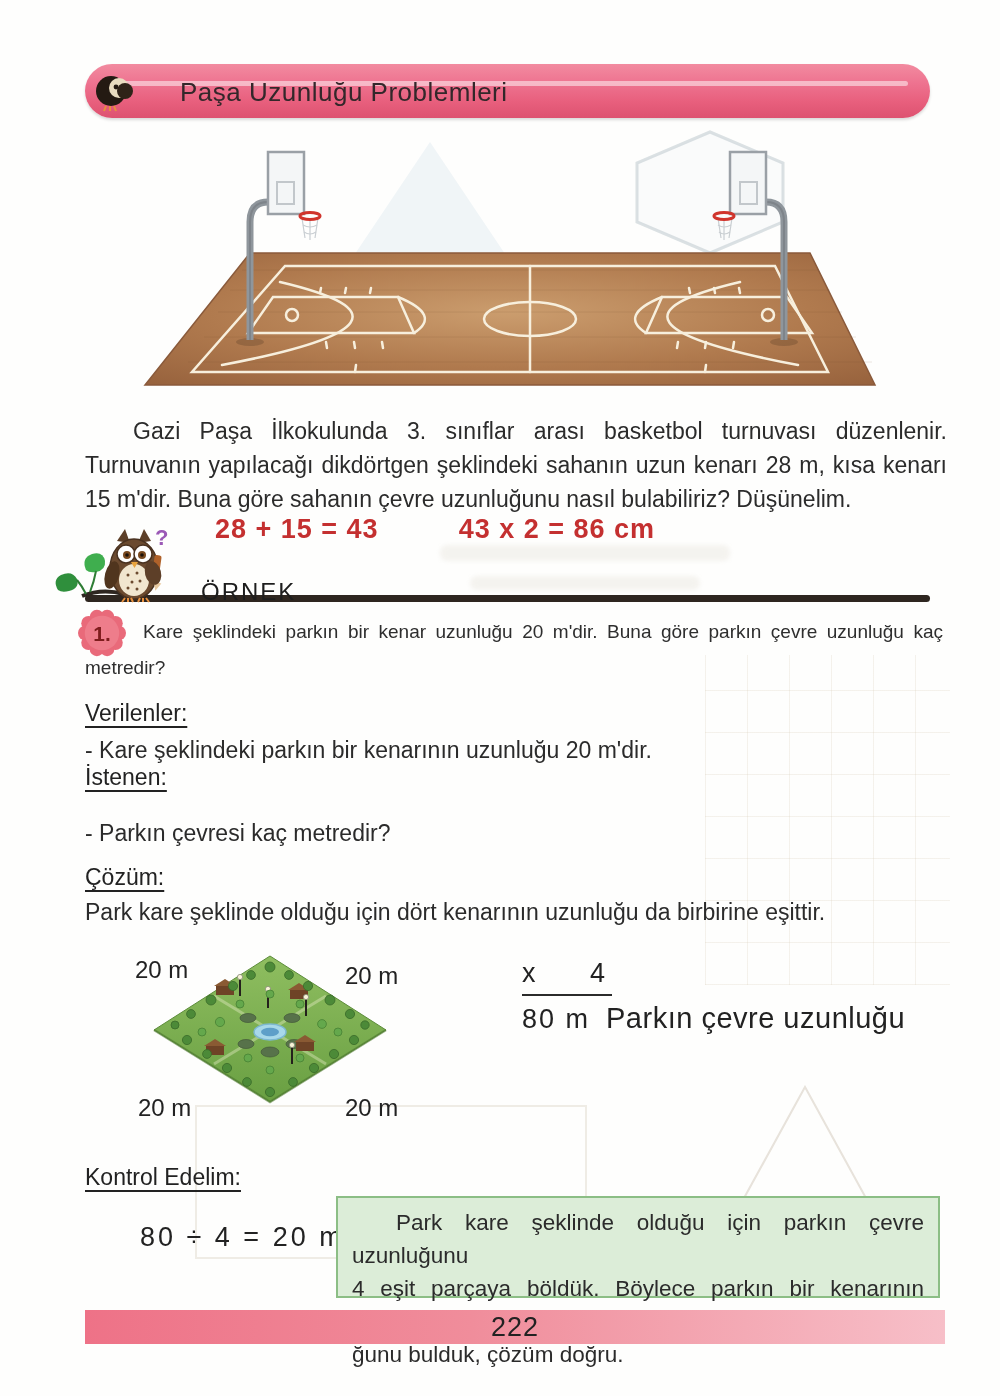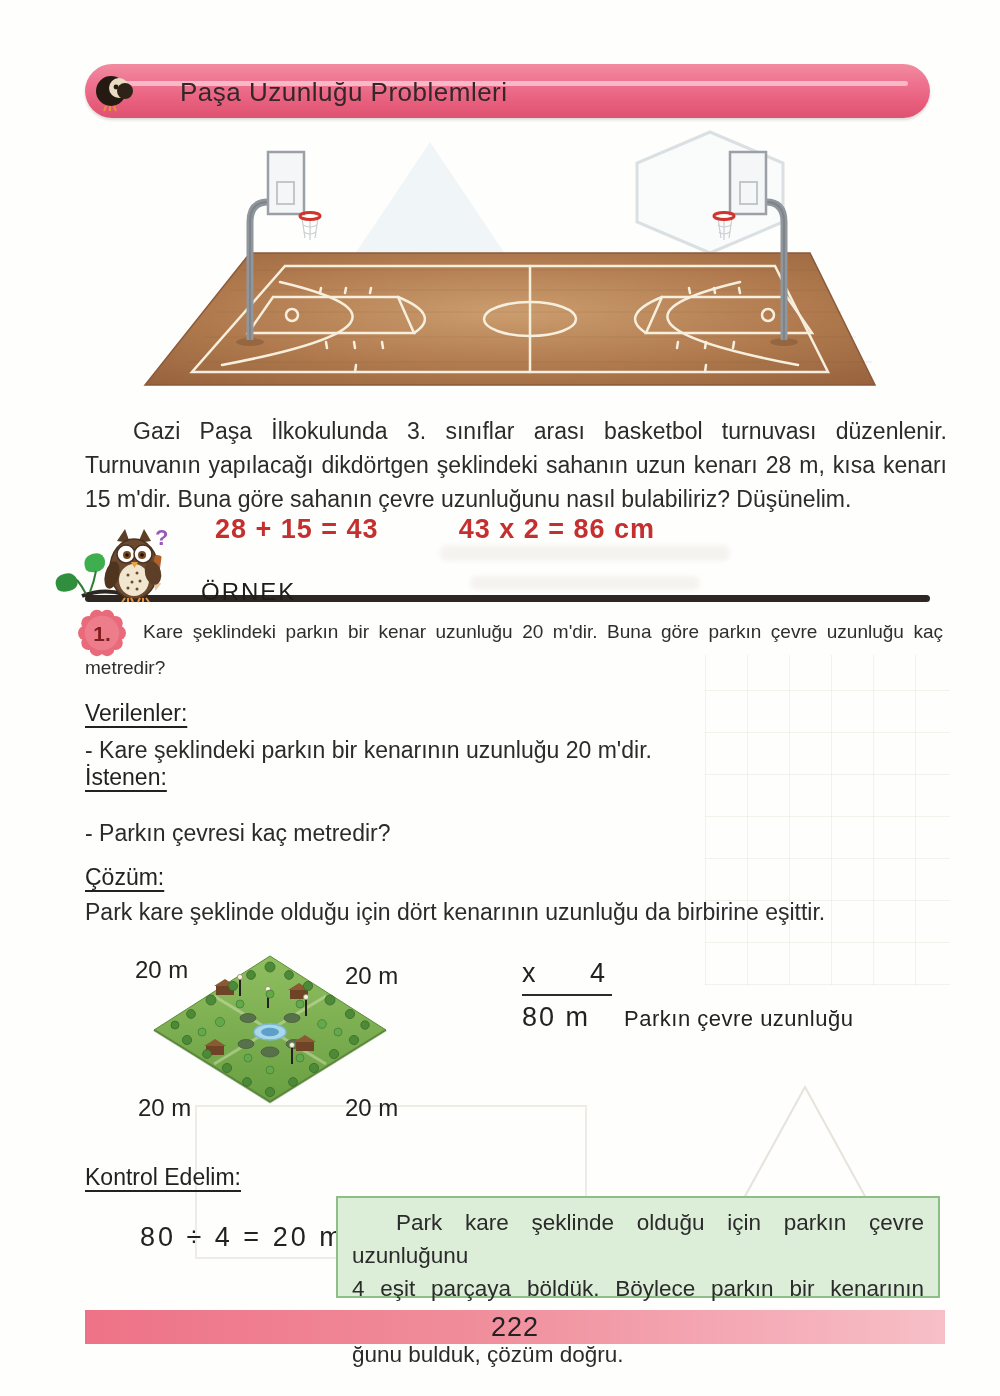--- a/index.html
+++ b/index.html
@@ -62,21 +62,21 @@
   
   .park-svg{position:absolute;left:150px;top:952px;}
   .side-label{position:absolute;font-size:24px;color:#222;}
   
   .mult{position:absolute;left:522px;top:956px;font-size:27px;color:#222;}
   .mult .m-top{padding-left:26px;letter-spacing:3px;}
   .mult .m-mid{display:flex;justify-content:space-between;width:86px;
     border-bottom:2px solid #2b2b2b;padding:2px 4px 5px 0;letter-spacing:3px;}
   .mult .m-bot{display:flex;align-items:baseline;padding-top:6px;}
   .mult .m-res{letter-spacing:2px;}
-  .mult .m-label{font-size:22px;margin-left:34px;letter-spacing:.5px;}
+  .mult .m-label{font-size:29px;margin-left:16px;letter-spacing:.5px;}
   
   .kontrol-eq{position:absolute;left:140px;top:1222px;font-size:27px;letter-spacing:3px;color:#222;}
   .green-box{
     position:absolute;left:336px;top:1196px;width:604px;height:102px;box-sizing:border-box;
     background:#dcedd8;border:2px solid #8cbe85;padding:8px 14px 6px 14px;
     font-size:22.5px;line-height:33px;color:#2b2b2b;text-align:justify;
   }
   .green-box .first{text-indent:44px;}
   
   .footer-bar{

